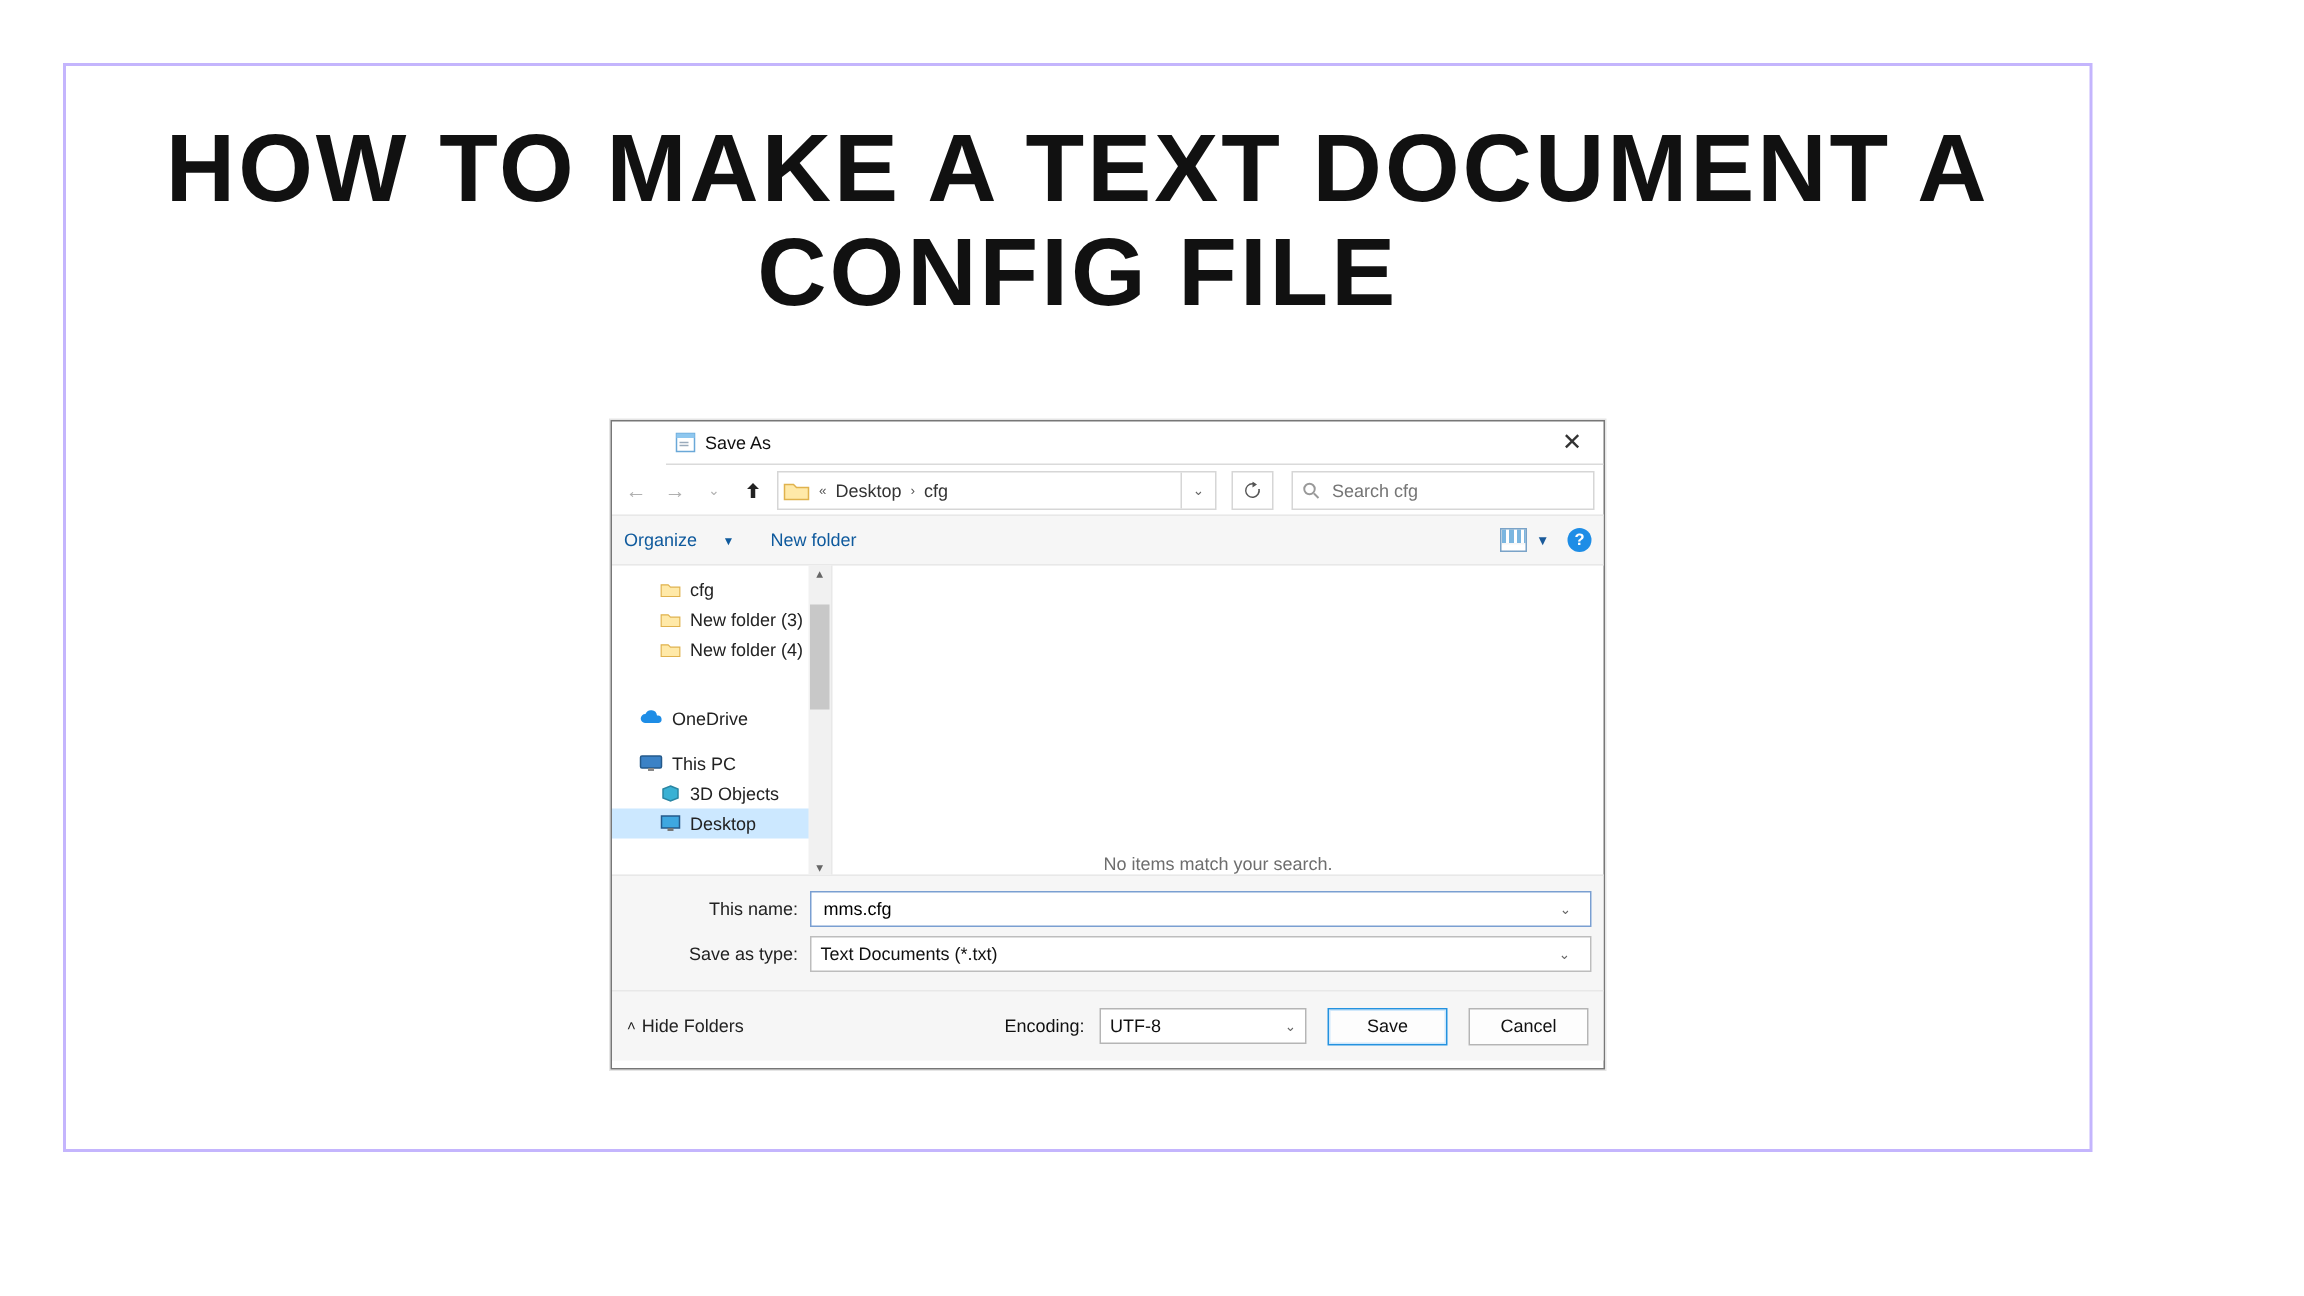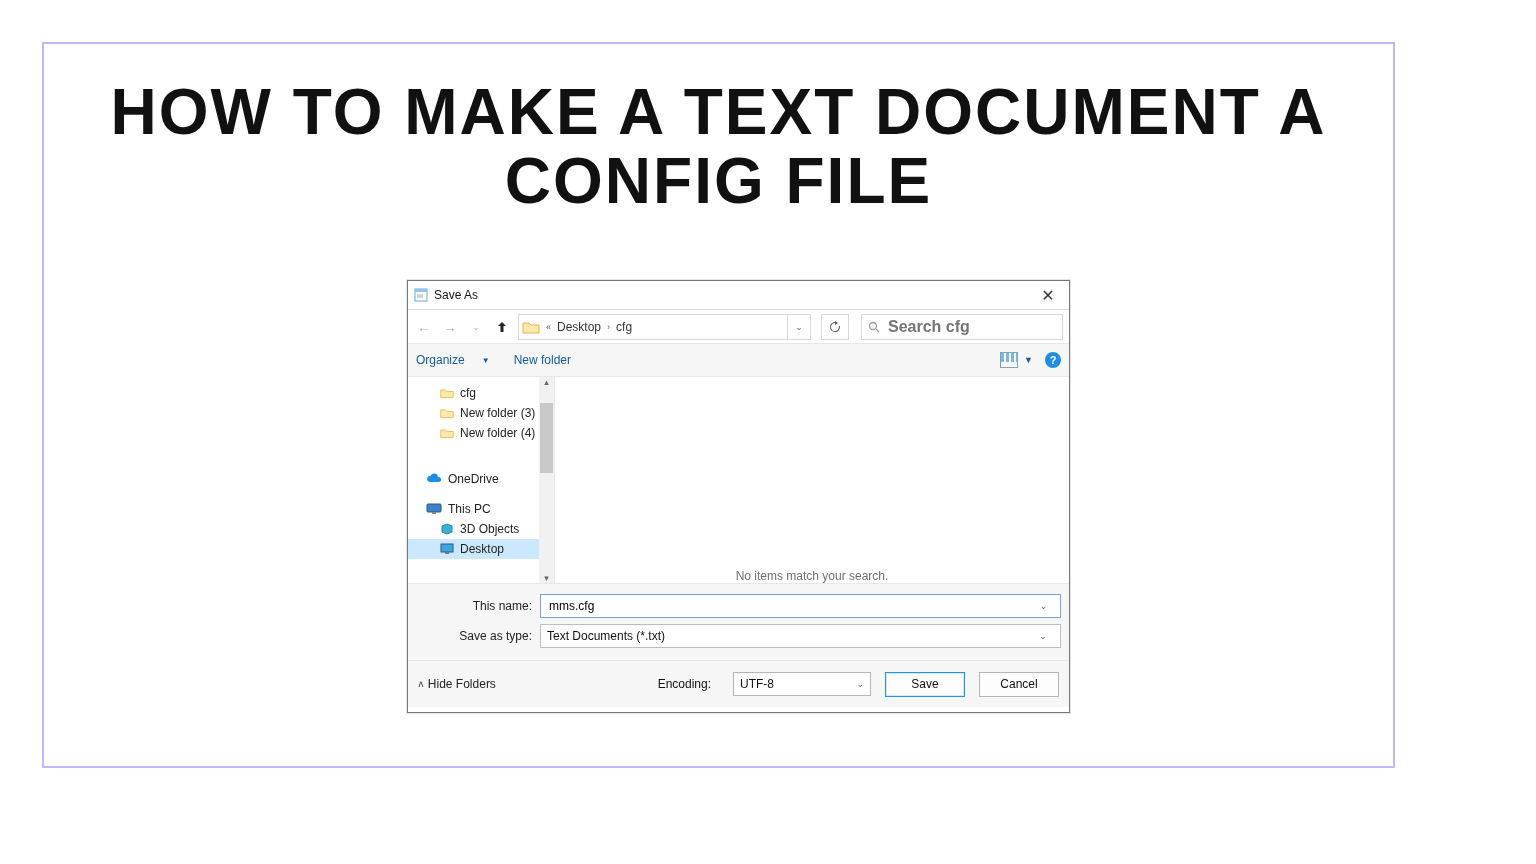--- a/index.html
+++ b/index.html
@@ -37,20 +37,21 @@
     box-shadow: 0 0 0 1px rgba(0,0,0,0.1);
     font-size: 12px;
   }
 
   .titlebar {
     height: 28px;
     display: flex;
     align-items: center;
     padding: 0 6px;
     border-bottom: 1px solid #dadada;
+    margin-left: 36px;
   }
   .titlebar .app-icon {
     width: 14px; height: 14px;
     margin-right: 6px;
     display: inline-block;
   }
   .titlebar .title { flex: 1; }
   .close-x {
     width: 30px; text-align: center;
     font-size: 16px; color: #333;
@@ -97,21 +98,21 @@
     width:26px;height:24px;border:1px solid #d6d6d6;display:flex;align-items:center;justify-content:center;
     margin-left:4px;color:#555;
   }
   .search {
     width:200px;height:24px;border:1px solid #d6d6d6;display:flex;align-items:center;background:#fff;margin-left:6px;
   }
   .search .mag {
     width:24px;display:flex;align-items:center;justify-content:center;color:#888;
   }
   .search input {
-    border:none;outline:none;font-size:16px;color:#4c1d95;width:170px;background:transparent;font-weight:bold;
+    border:none;outline:none;font-size:12px;color:#4c1d95;width:170px;background:transparent;
   }
 
   .toolbar {
     height: 32px;
     border-top: 1px solid #e8e8e8;
     border-bottom: 1px solid #e8e8e8;
     background: #f6f6f6;
     display:flex; align-items:center;
     padding: 0 8px;
   }
@@ -177,21 +178,21 @@
 
   .footer {
     height: 46px;
     background:#f6f6f6;
     border-top: 1px solid #e8e8e8;
     display:flex;align-items:center;
     padding: 0 10px;
   }
   .hidefolders { display:flex;align-items:center;gap:4px;color:#222;font-size:12px;}
   .footer .spacer {flex:1;}
-  .enc-label { margin-right:22px;}
+  .enc-label { margin-right:10px;}
   .enc-sel {
     width:124px;height:22px;border:1px solid #b5b5b5;background:#fff;
     display:flex;align-items:center;padding:0 6px;font-size:12px;
     justify-content:space-between;
   }
   .wbtn {
     width:78px;height:23px;border:1px solid #b5b5b5;background:#fdfdfd;
     display:flex;align-items:center;justify-content:center;
     font-size:12px;margin-left:14px;
   }

